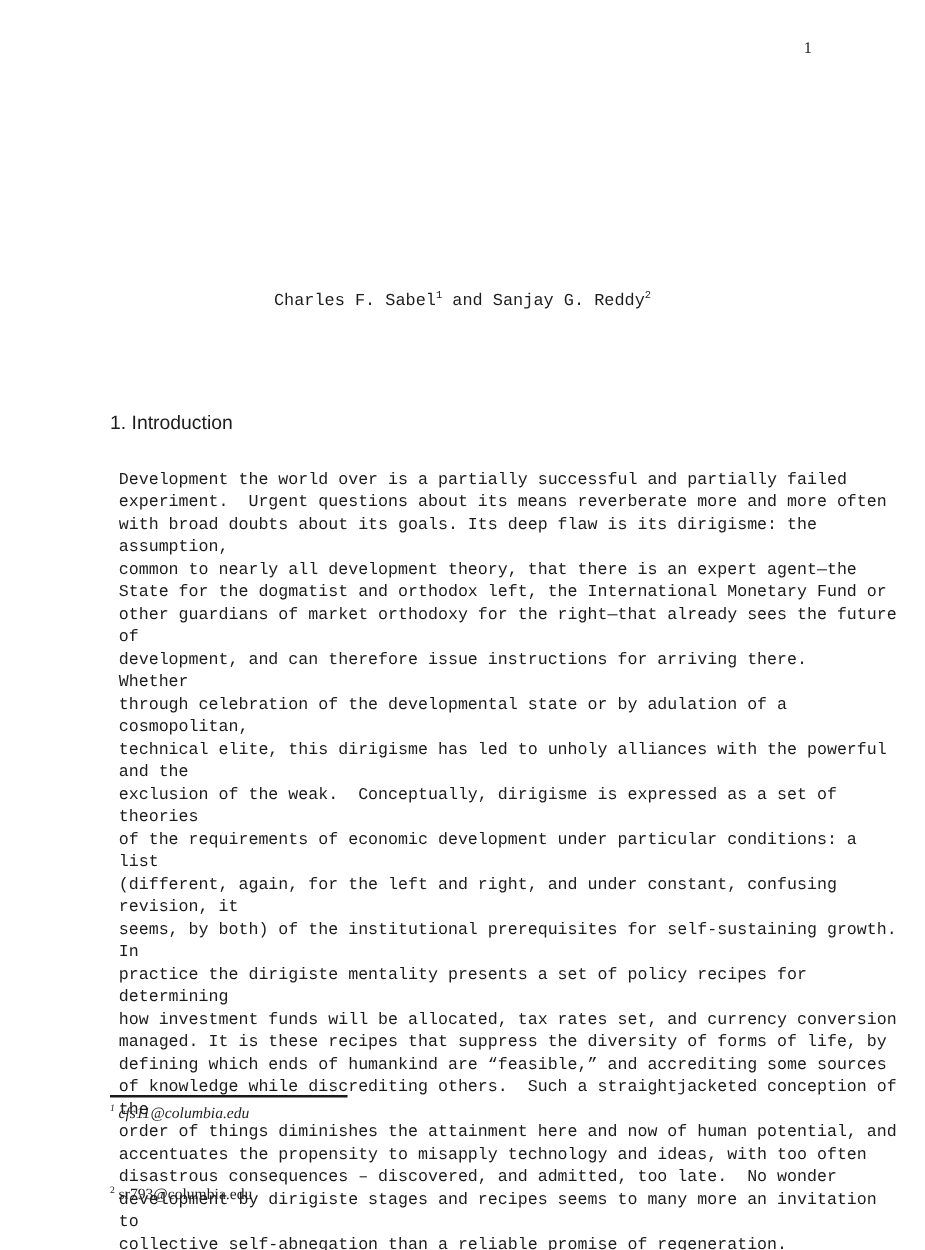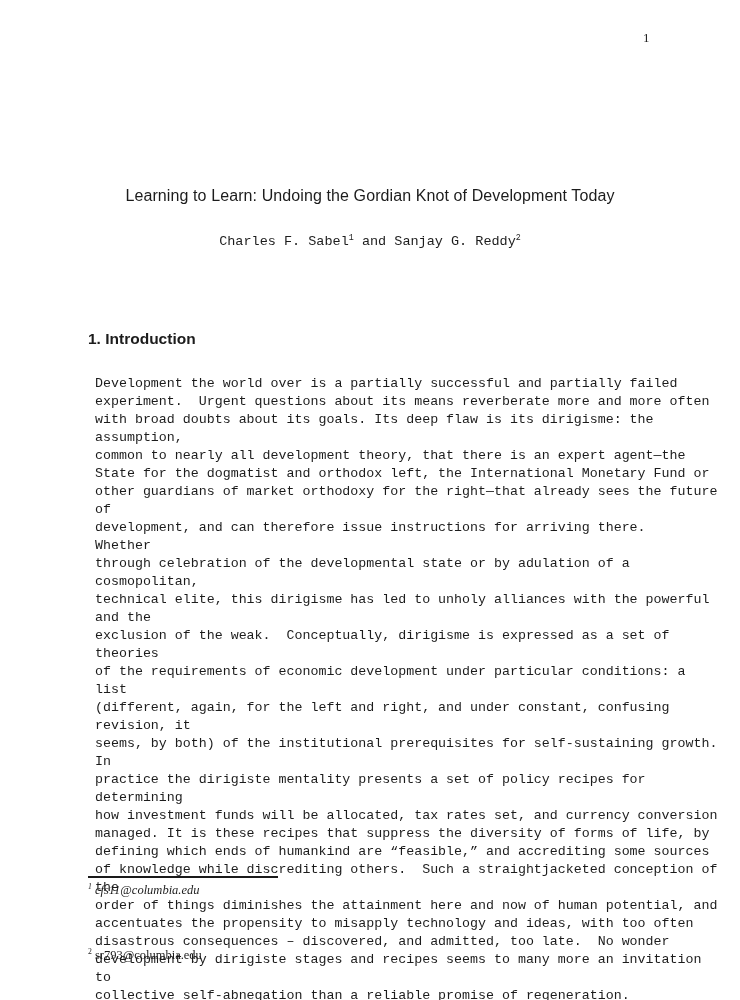--- a/index.html
+++ b/index.html
@@ -51,21 +51,21 @@
     vertical-align: super;
     line-height: 0;
   }
   .section-heading {
     position: absolute;
     top: 330px;
     left: 88px;
     margin: 0;
     font-family: "Liberation Sans", sans-serif;
     font-size: 15.5px;
-    font-weight: bold;
+    font-weight: normal;
     color: #1c1c1c;
   }
   .body-para {
     position: absolute;
     left: 88px;
     width: 625px;
     margin: 7px;
     font-family: Liberation Mono, monospace;
     font-size: 13.3px;
     line-height: 18px;
@@ -93,21 +93,20 @@
   .fn-1 { top: 883px; font-style: italic; }
   .fn-2 { top: 948px; }
 </style>
 </head>
 <body>
 
 <div class="page">
 
   <div class="page-number">1</div>
 
-  <h1 class="title">Learning to Learn: Undoing the Gordian Knot of Development Today</h1>
 
   <div class="authors"><span>Charles F. Sabel</span><sup>1</sup><span> and </span><span>Sanjay G. Reddy</span><sup>2</sup></div>
 
   <h2 class="section-heading">1. Introduction</h2>
 
   <p class="body-para para-1">Development the world over is a partially successful and partially failed
 experiment.  Urgent questions about its means reverberate more and more often
 with broad doubts about its goals. Its deep flaw is its dirigisme: the assumption,
 common to nearly all development theory, that there is an expert agent—the
 State for the dogmatist and orthodox left, the International Monetary Fund or

